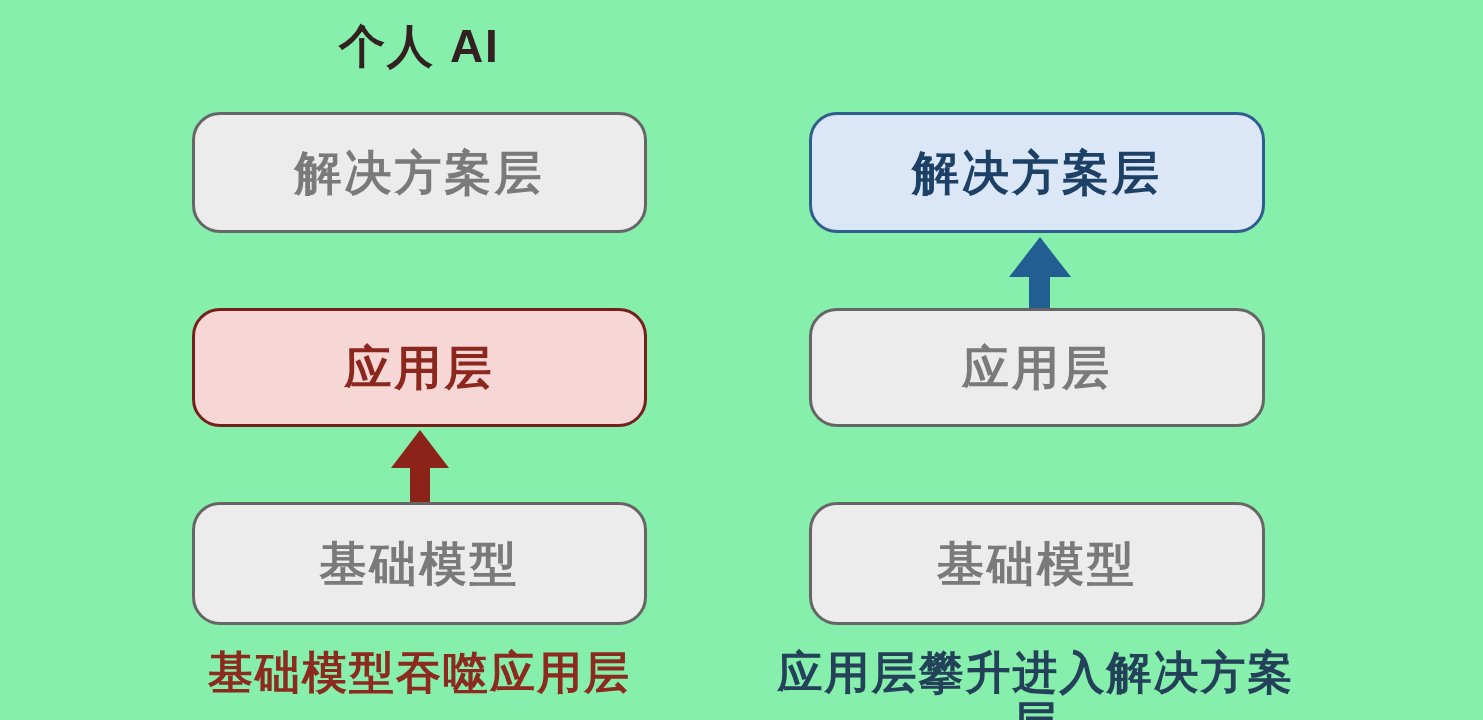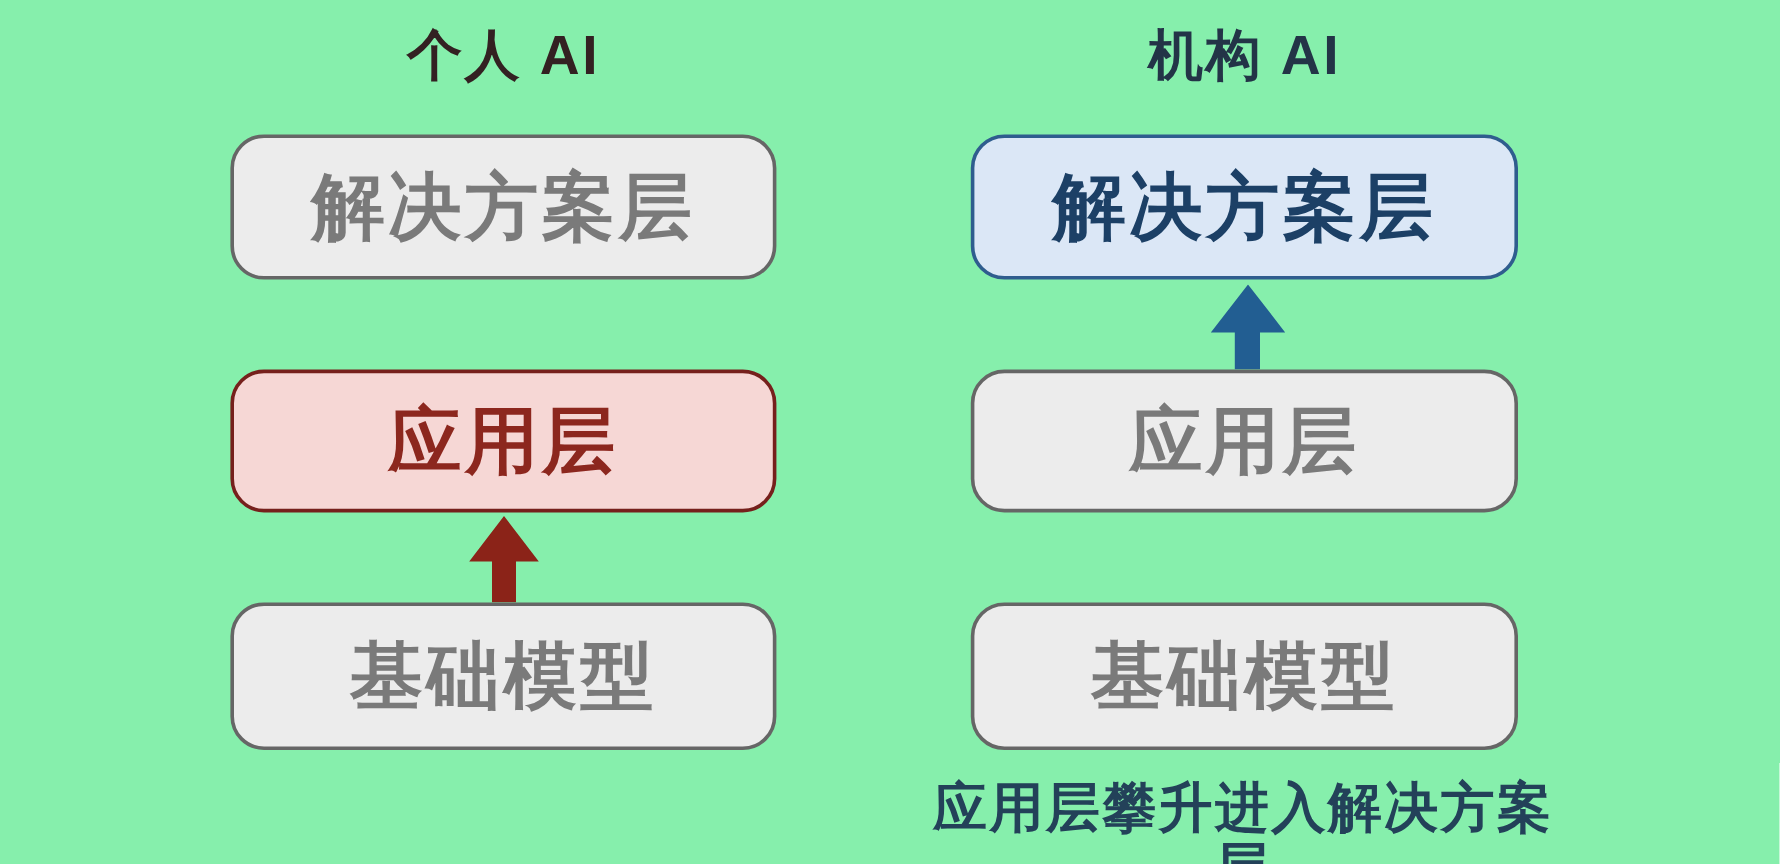--- a/index.html
+++ b/index.html
@@ -34,21 +34,21 @@
   .box {
     position: absolute;
     border-radius: 28px;
     display: flex;
     align-items: center;
     justify-content: center;
     box-sizing: border-box;
     letter-spacing: 3px;
   }
   .box .box-label {
-    font-size: 61px;
+    font-size: 47px;
     line-height: 1;
   }
   .box-gray {
     background: var(--gray-fill, #ececec);
     border: 3px solid var(--gray-border, #666666);
   }
   .box-gray .box-label {
     color: var(--gray-text, #7a7a7a);
     font-weight: 600;
   }
@@ -100,38 +100,38 @@
     left: 766px; top: 648px; width: 540px;
     color: var(--caption-right, #234159);
   }
 </style>
 </head>
 <body>
 
 <div class="canvas">
 
   <div class="title title-left">个人 AI</div>
-  <div class="title title-right">机构 AI</div>
 
   <div class="box box-gray l-row1">
     <span class="box-label">解决方案层</span>
   </div>
 
   <div class="box box-red l-row2">
     <span class="box-label">应用层</span>
   </div>
 
   <svg class="arrow arrow-left" viewBox="0 0 60 72" preserveAspectRatio="none">
     <polygon points="30,0 59,38 40,38 40,72 20,72 20,38 1,38"></polygon>
   </svg>
 
   <div class="box box-gray l-row3">
     <span class="box-label">基础模型</span>
   </div>
 
+  <div class="caption caption-left">基础模型吞噬应用层</div>
 
   <div class="box box-blue r-row1">
     <span class="box-label">解决方案层</span>
   </div>
 
   <svg class="arrow arrow-right" viewBox="0 0 64 71" preserveAspectRatio="none">
     <polygon points="32,0 63,40 42,40 42,71 21,71 21,40 1,40"></polygon>
   </svg>
 
   <div class="box box-gray r-row2">

